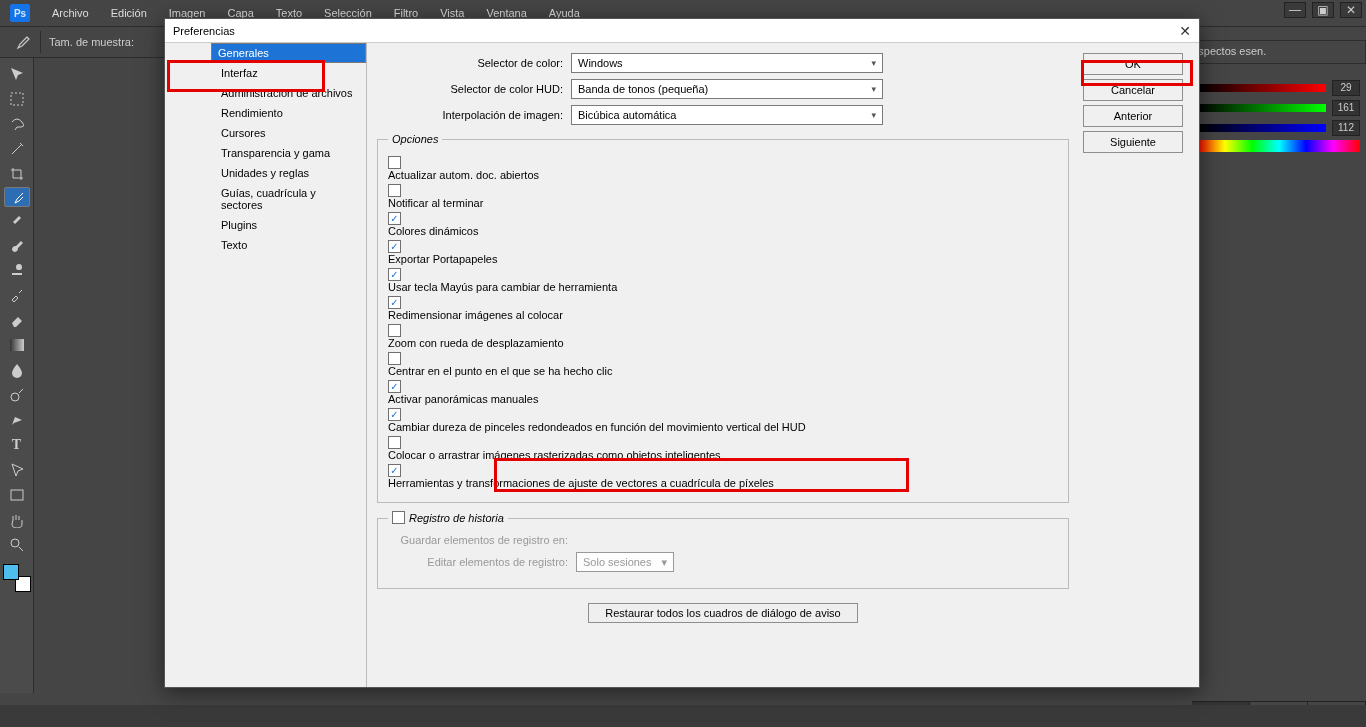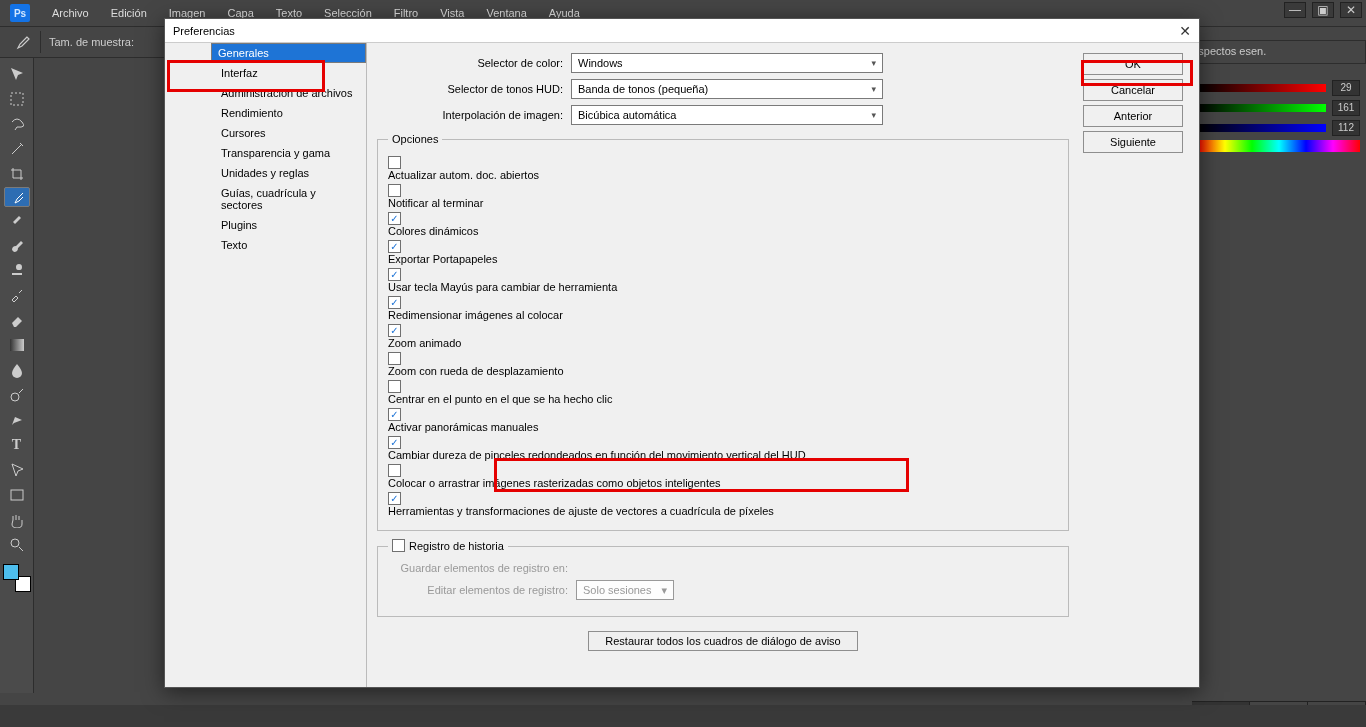--- a/index.html
+++ b/index.html
@@ -56,21 +56,21 @@
 .content { flex: 1; }
 .btn-col { width: 100px; display: flex; flex-direction: column; gap: 4px; }
 .msbtn { height: 22px; border: 1px solid #8e8e8e; background: #f0f0f0; display: flex; align-items: center; justify-content: center; cursor: default; }
 
 .row { display: flex; align-items: center; margin-bottom: 6px; gap: 8px; }
 .row label.lb { width: 186px; text-align: right; }
 .sel { height: 20px; border: 1px solid #7a7a7a; background: #fff; padding: 0 6px; display: flex; align-items: center; justify-content: space-between; }
 .sel .arr { font-size: 9px; color: #555; }
 
 fieldset { border: 1px solid #bbb; margin-top: 8px; padding: 8px 10px 10px 10px; }
-legend { padding: 0 4px; }
+legend { padding: 0 4px; font-style: italic; }
 .chk-row { display: flex; align-items: flex-start; gap: 0; margin: 3px 0; flex-direction: column; }
 .chk { width: 13px; height: 13px; border: 1px solid #707070; background: #fff; display: flex; align-items: center; justify-content: center; font-size: 10px; color: #1e74d6; line-height: 10px; }
 .chk.on::before { content: "✓"; }
 
 .radio-row { display: flex; align-items: center; gap: 6px; margin: 3px 0; }
 .rdo { width: 12px; height: 12px; border: 1px solid #707070; border-radius: 50%; display: flex; align-items: center; justify-content: center; }
 .rdo.on::before { content: ""; width: 6px; height: 6px; background: #555; border-radius: 50%; display: block; }
 
 .disabled { color: #999; }
 .smallbtn { height: 20px; padding: 0 22px; border: 1px solid #8e8e8e; background: #efefef; display: inline-flex; align-items: center; }
@@ -281,21 +281,21 @@
       <div class="content">
 
         <div class="row">
           <label class="lb">Selector de color:</label>
           <div class="sel" style="width:312px">
             <span>Windows</span>
               <span class="arr">▾</span>
           </div>
         </div>
         <div class="row">
-          <label class="lb">Selector de tonos HUD:</label>
+          <label class="lb">Selector de color HUD:</label>
           <div class="sel" style="width:312px">
             <span>Banda de tonos (pequeña)</span>
               <span class="arr">▾</span>
           </div>
         </div>
         <div class="row">
           <label class="lb">Interpolación de imagen:</label>
           <div class="sel" style="width:312px">
             <span>Bicúbica automática</span>
               <span class="arr">▾</span>
@@ -321,24 +321,20 @@
                 <span class="chk on"></span>
                 <span>Exportar Portapapeles</span>
               </div>
               <div class="chk-row">
                 <span class="chk on"></span>
                 <span>Usar tecla Mayús para cambiar de herramienta</span>
               </div>
               <div class="chk-row">
                 <span class="chk on"></span>
                 <span>Redimensionar imágenes al colocar</span>
-              </div>
-              <div class="chk-row">
-                <span class="chk on"></span>
-                <span>Zoom animado</span>
               </div>
               <div class="chk-row">
                 <span class="chk"></span>
                 <span>Zoom con rueda de desplazamiento</span>
               </div>
               <div class="chk-row">
                 <span class="chk"></span>
                 <span>Centrar en el punto en el que se ha hecho clic</span>
               </div>
               <div class="chk-row">

